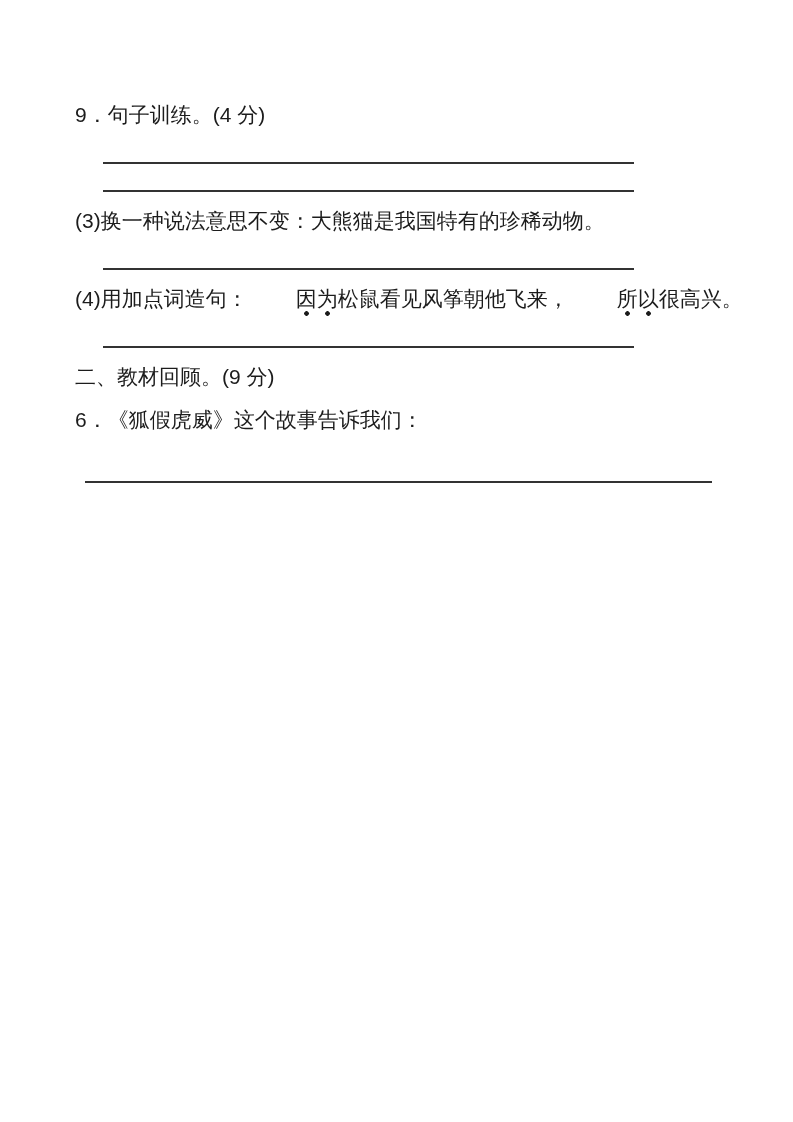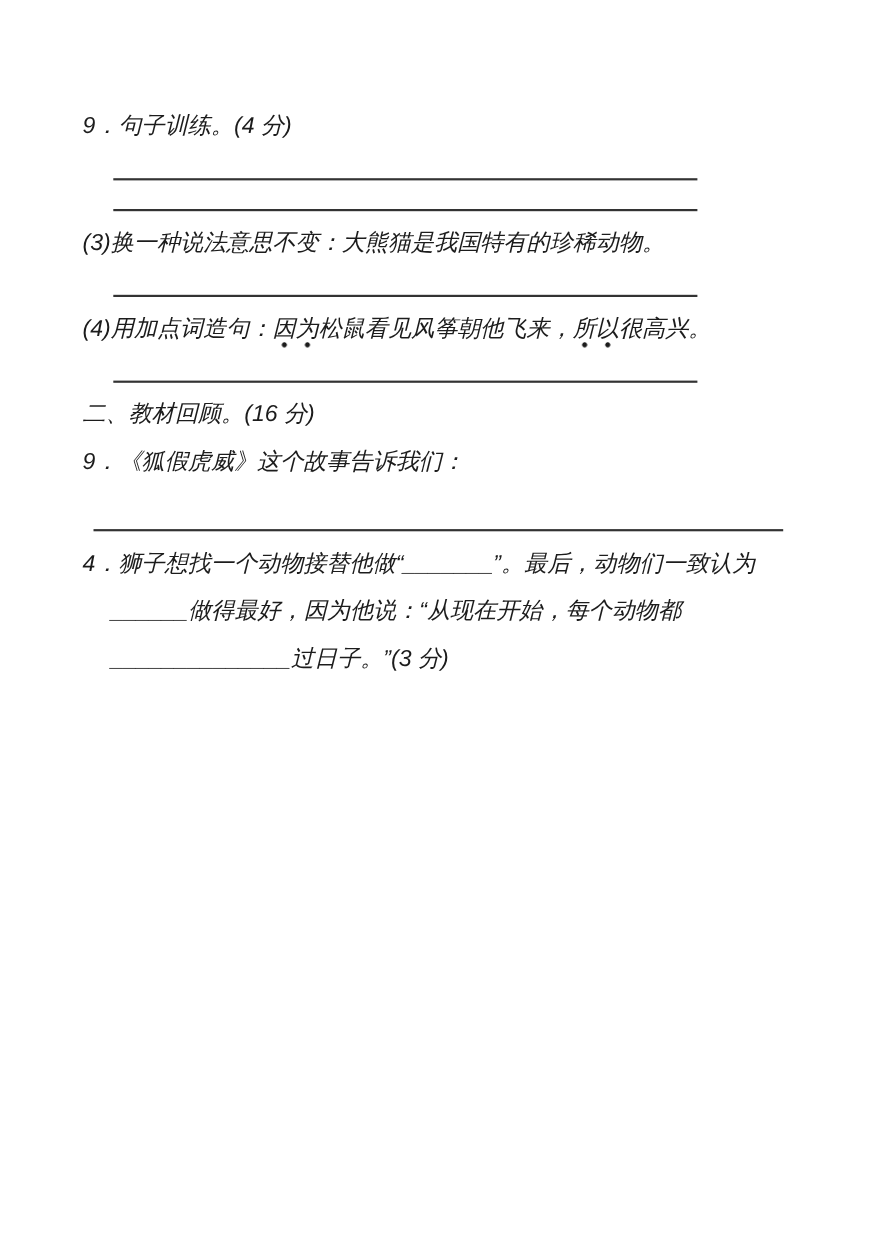--- a/index.html
+++ b/index.html
@@ -4,60 +4,60 @@
 <style>
   * { margin: 0; padding: 0; box-sizing: border-box; }
   html, body { width: 793px; height: 1122px; }
   body {
     background: #ffffff;
     color: #1c1c1c;
     font-family: "Liberation Sans", "DejaVu Sans", sans-serif;
     overflow: hidden;
   }
   .page { width: 793px; height: 1122px; background: #ffffff; }
-  .content { padding: 93px 55px 0 75px; font-size: 21px; font-style: italic; }
+  .content { padding: 93px 55px 0 75px; font-size: 21px; }
 
   p.line { line-height: 43px; white-space: nowrap; }
   p.para { line-height: 43px; padding-left: 26px; text-indent: -26px; }
 
   .q-item { margin-top: 3px; }
 
   .answer-line { height: 0; border-bottom: 2px solid #333333; }
   .al-norm { width: 531px; margin: 26px 0 7px 28px; }
   .al-wide { width: 627px; margin: 40px 0 8px 10px; }
 
   
   .em-dot {
     padding-bottom: 6px;
     background-image: radial-gradient(circle, #1c1c1c 2px, transparent 2.6px);
     background-size: 1em 5px;
     background-repeat: repeat-x;
     background-position: 0 100%;
+    margin-left: 48px;
   }
 </style>
 </head>
 <body>
 
 <div class="page">
   <div class="content">
 
     <p class="line">9．句子训练。(4 分)</p>
 
     <div class="answer-line al-norm"></div>
 
     <div class="answer-line al-norm"></div>
 
     <p class="line q-item">(3)换一种说法意思不变：大熊猫是我国特有的珍稀动物。</p>
     <div class="answer-line al-norm"></div>
 
     <p class="line q-item"><span>(4)用加点词造句：</span><span class="em-dot">因为</span><span>松鼠看见风筝朝他飞来，</span><span class="em-dot">所以</span><span>很高兴。</span></p>
     <div class="answer-line al-norm"></div>
 
-    <p class="line">二、教材回顾。(16 分)</p>
+    <p class="line">二、教材回顾。(9 分)</p>
 
-    <p class="line">9．《狐假虎威》这个故事告诉我们：</p>
+    <p class="line">6．《狐假虎威》这个故事告诉我们：</p>
     <div class="answer-line al-wide"></div>
 
-    <p class="para">4．狮子想找一个动物接替他做“_______”。最后，动物们一致认为______做得最好，因为他说：“从现在开始，每个动物都______________过日子。”(3 分)</p>
 
 
   </div>
 </div>
 
 </body></html>

